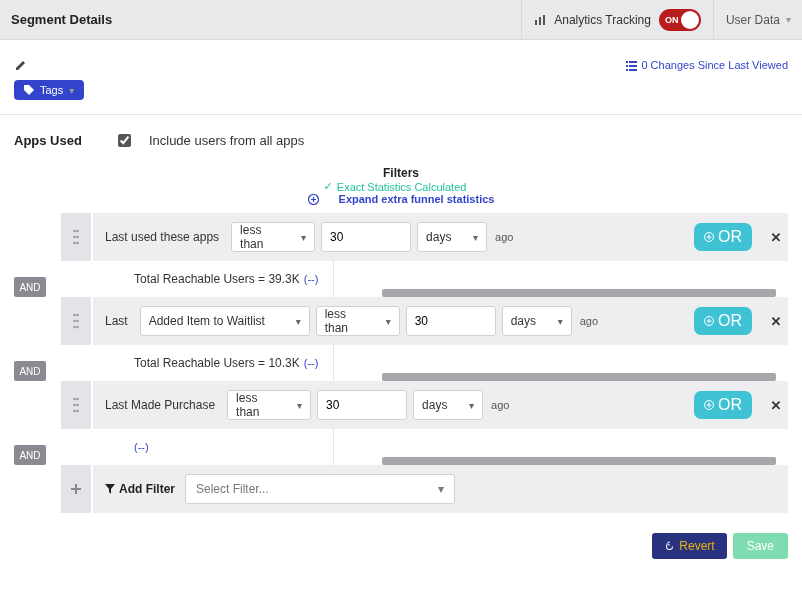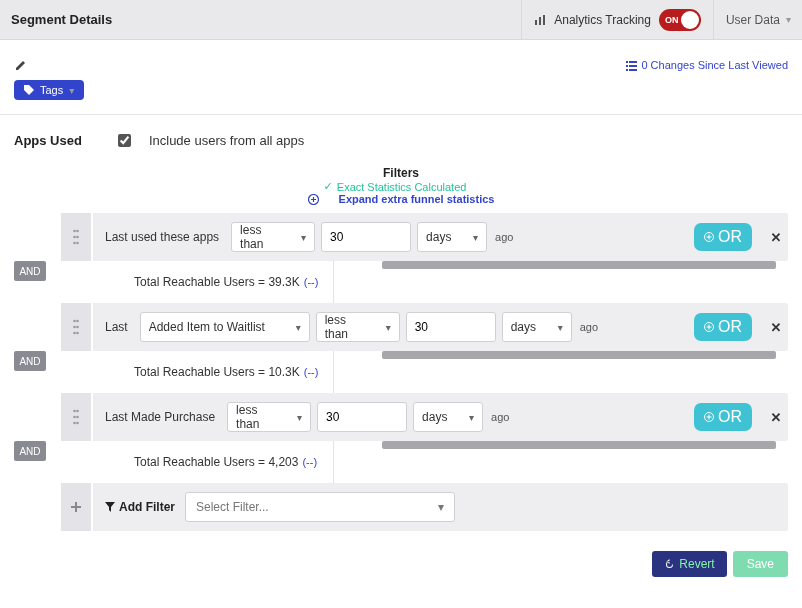--- a/index.html
+++ b/index.html
@@ -43,33 +43,33 @@
 .filter-label { font-size: 12px; color: #333; margin-right: 6px; }
 .select-box, .input-box { background: #fff; border: 1px solid #d0d0d4; border-radius: 3px; height: 30px; display: flex; align-items: center; padding: 0 8px; font-size: 12px; color: #333; }
 .select-box { justify-content: space-between; gap: 16px; cursor: pointer; }
 .select-box .caret { color: #666; font-size: 10px; }
 .input-box { width: 90px; }
 .input-text { border: none; outline: none; width: 100%; font-size: 12px; }
 .ago-text { font-size: 11px; color: #555; margin-left: 2px; }
 .or-btn { background: #3fc3d4; color: #fff; border: none; border-radius: 7px; padding: 5px 10px; font-size: 16px; display: inline-flex; align-items: center; gap: 4px; cursor: pointer; }
 .remove-btn { color: #333; font-weight: bold; cursor: pointer; width: 24px; text-align: center; }
 
-.result-row { display: flex; align-items: flex-start; height: 42px; gap: 36px; }
+.result-row { display: flex; align-items: flex-end; height: 36px; gap: 36px; }
 .and-badge { background: #8a8a92; color: #fff; font-size: 10px; width: 32px; height: 20px; display: flex; align-items: center; justify-content: center; border-radius: 2px; margin-right: 2px; }
 .result-text { font-size: 12px; color: #333; padding: 0 12px; display: flex; align-items: center; gap: 4px; border-right: 1px solid #e4e4e7; height: 100%; width: 212px; }
 .result-link { color: #3344cc; font-size: 11px; }
 .bar-wrap { flex: 1; padding: 0 12px; }
 .bar { height: 8px; background: #a6a6ab; border-radius: 2px; }
 
 .addfilter-body { flex: 1; display: flex; align-items: center; padding: 0 12px; gap: 10px; }
 .addfilter-label { font-size: 12px; font-weight: 600; color: #222; display: flex; align-items: center; gap: 4px; }
 .addfilter-select { background: #fff; border: 1px solid #d0d0d4; border-radius: 3px; height: 30px; display: flex; align-items: center; justify-content: space-between; padding: 0 10px; font-size: 12px; color: #777; width: 270px; cursor: pointer; }
 
 .footer { display: flex; justify-content: flex-end; gap: 6px; padding: 20px 14px 14px; }
-.btn-revert { background: #2a3380; color: #86efac; border: none; border-radius: 3px; padding: 6px 12px; font-size: 12px; display: inline-flex; align-items: center; gap: 4px; cursor: pointer; }
+.btn-revert { background: #2a3380; color: #eab308; border: none; border-radius: 3px; padding: 6px 12px; font-size: 12px; display: inline-flex; align-items: center; gap: 4px; cursor: pointer; }
 .btn-save { background: #7fdcb0; color: #fff; border: none; border-radius: 3px; padding: 6px 14px; font-size: 12px; cursor: pointer; }
 
 svg { display: block; }
 </style>
 </head>
 <body>
 
 <div class="topbar">
   <div class="topbar-title">Segment Details</div>
   <div class="topbar-sep"></div>
@@ -291,21 +291,20 @@
           </span>
           <span>OR</span>
         </button>
       </div>
       <div class="remove-btn">✕</div>
     </div>
     <div class="result-row">
       <div class="and-badge">AND</div>
       <div class="sep-col"></div>
       <div class="result-text">
-        <span>Total Reachable Users = 4,203</span> 
         <span class="result-link">(--)</span>
       </div>
       <div class="bar-wrap">
         <div class="bar" style="width: 100%;"></div>
       </div>
     </div>
     <div class="filter-row">
       <div class="drag-col plus">
         <svg width="12" height="12" viewBox="0 0 12 12">
           <path d="M6 1 V11 M1 6 H11" stroke="#888" stroke-width="2"></path>

